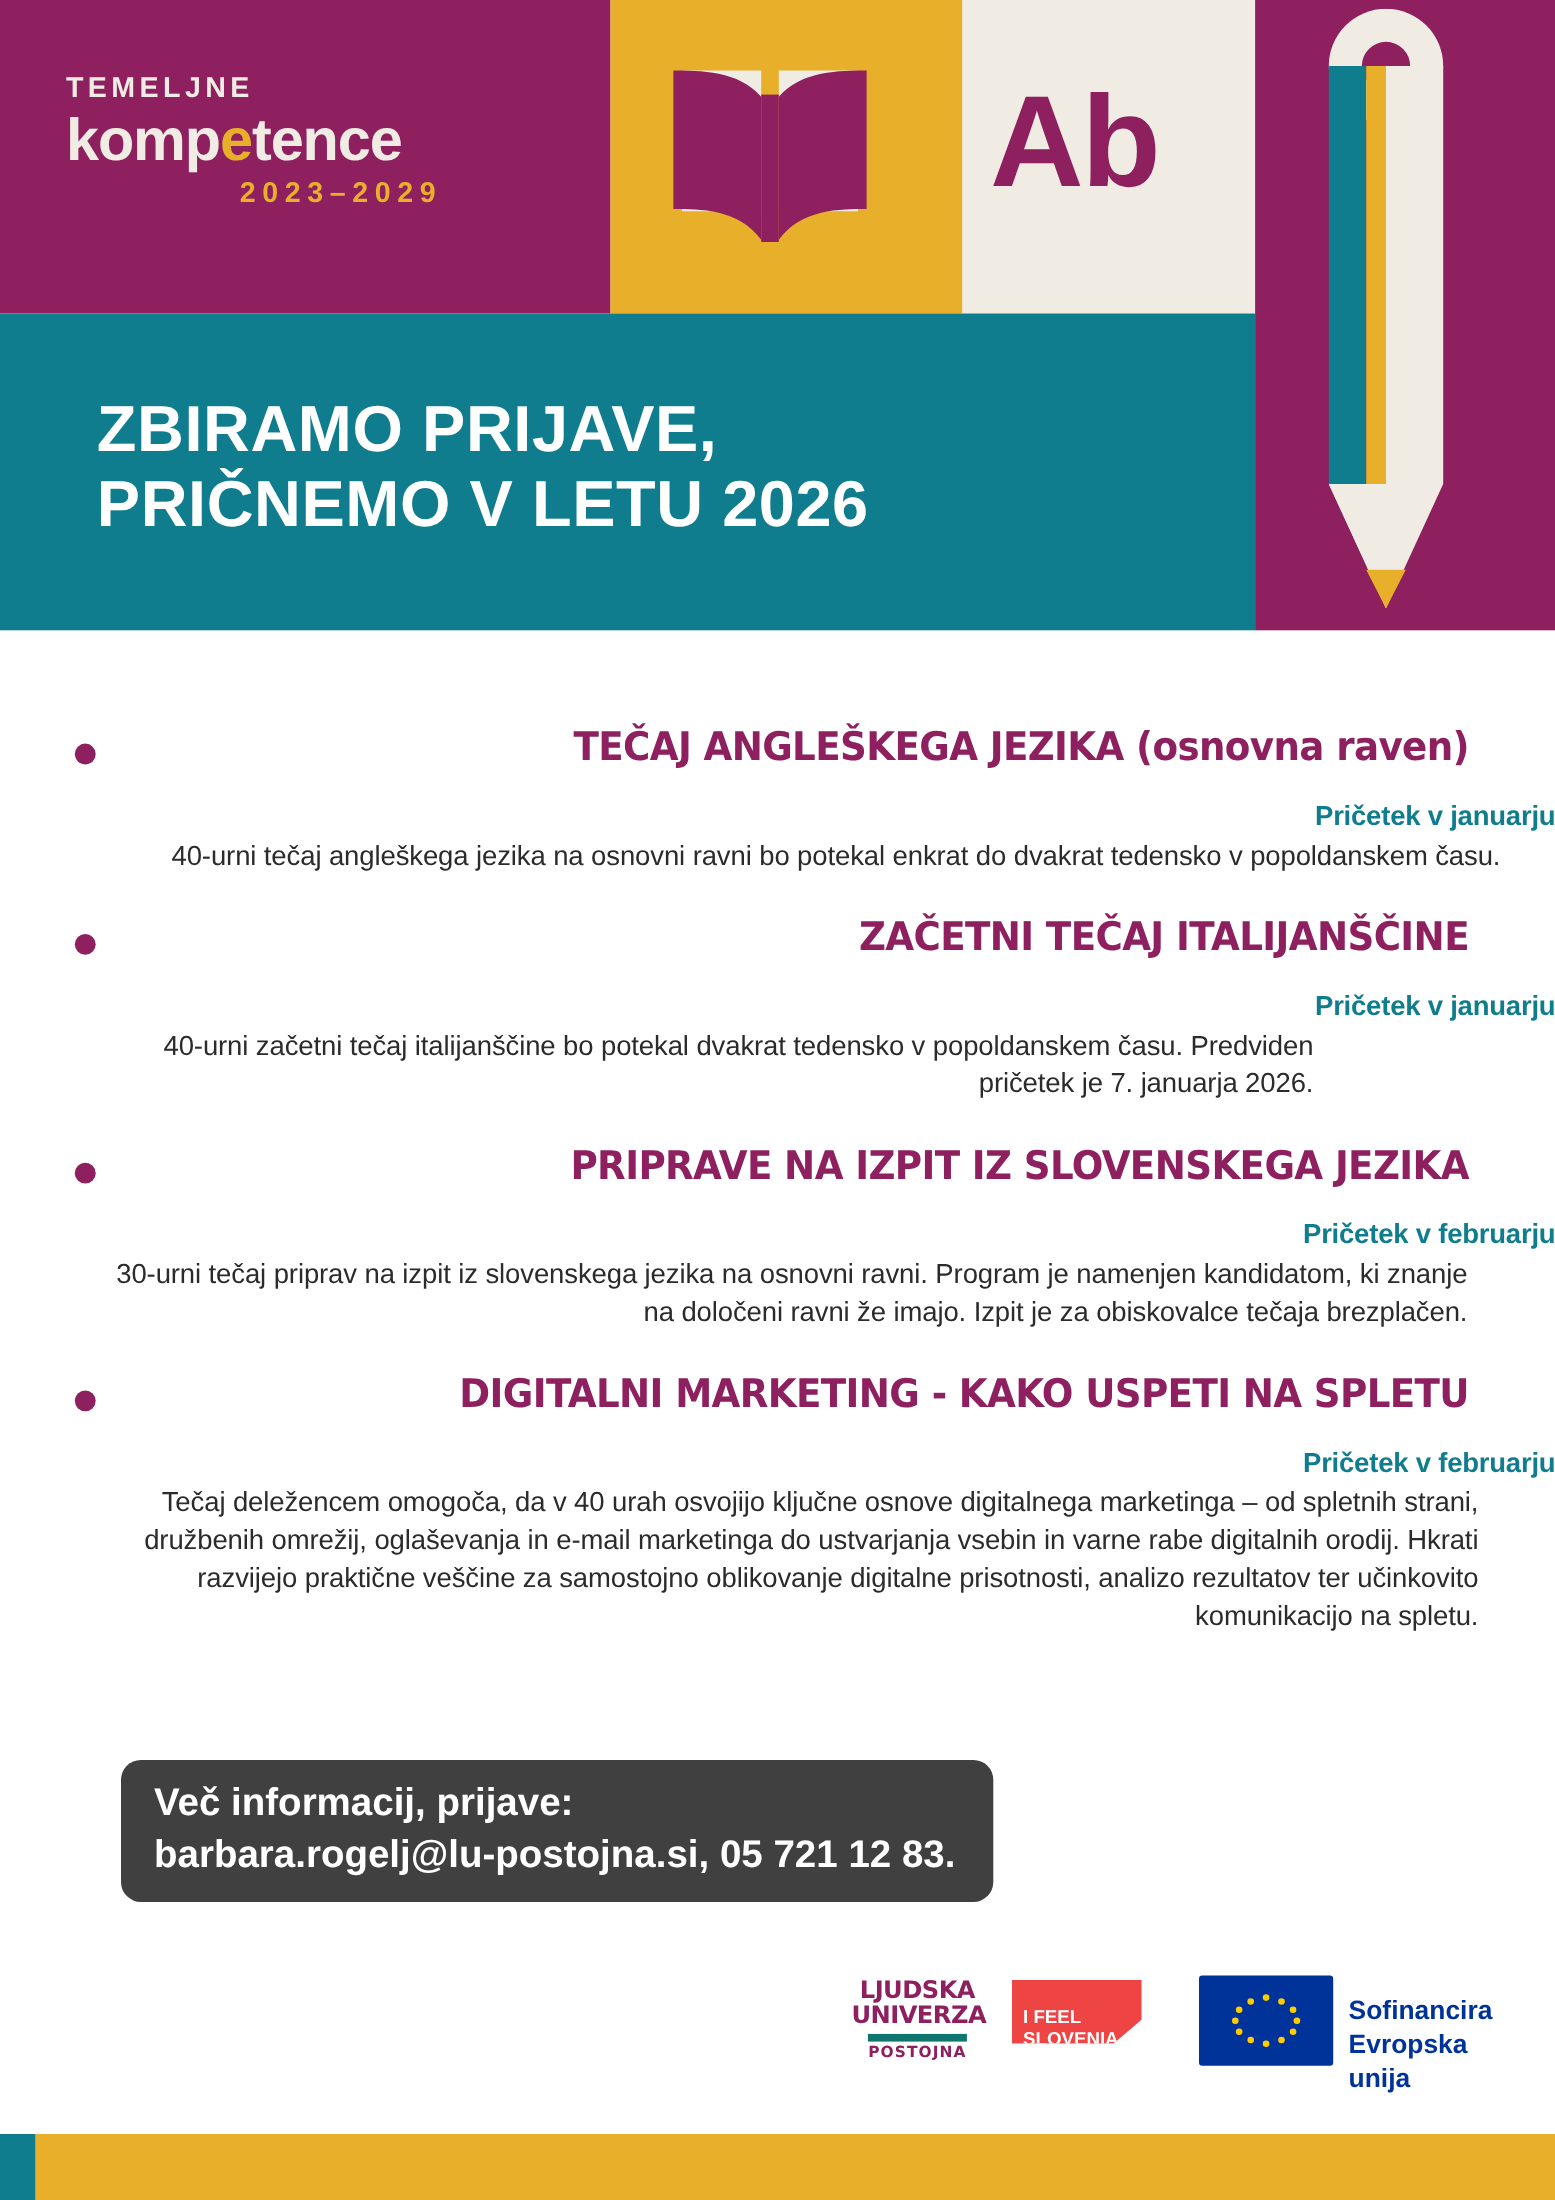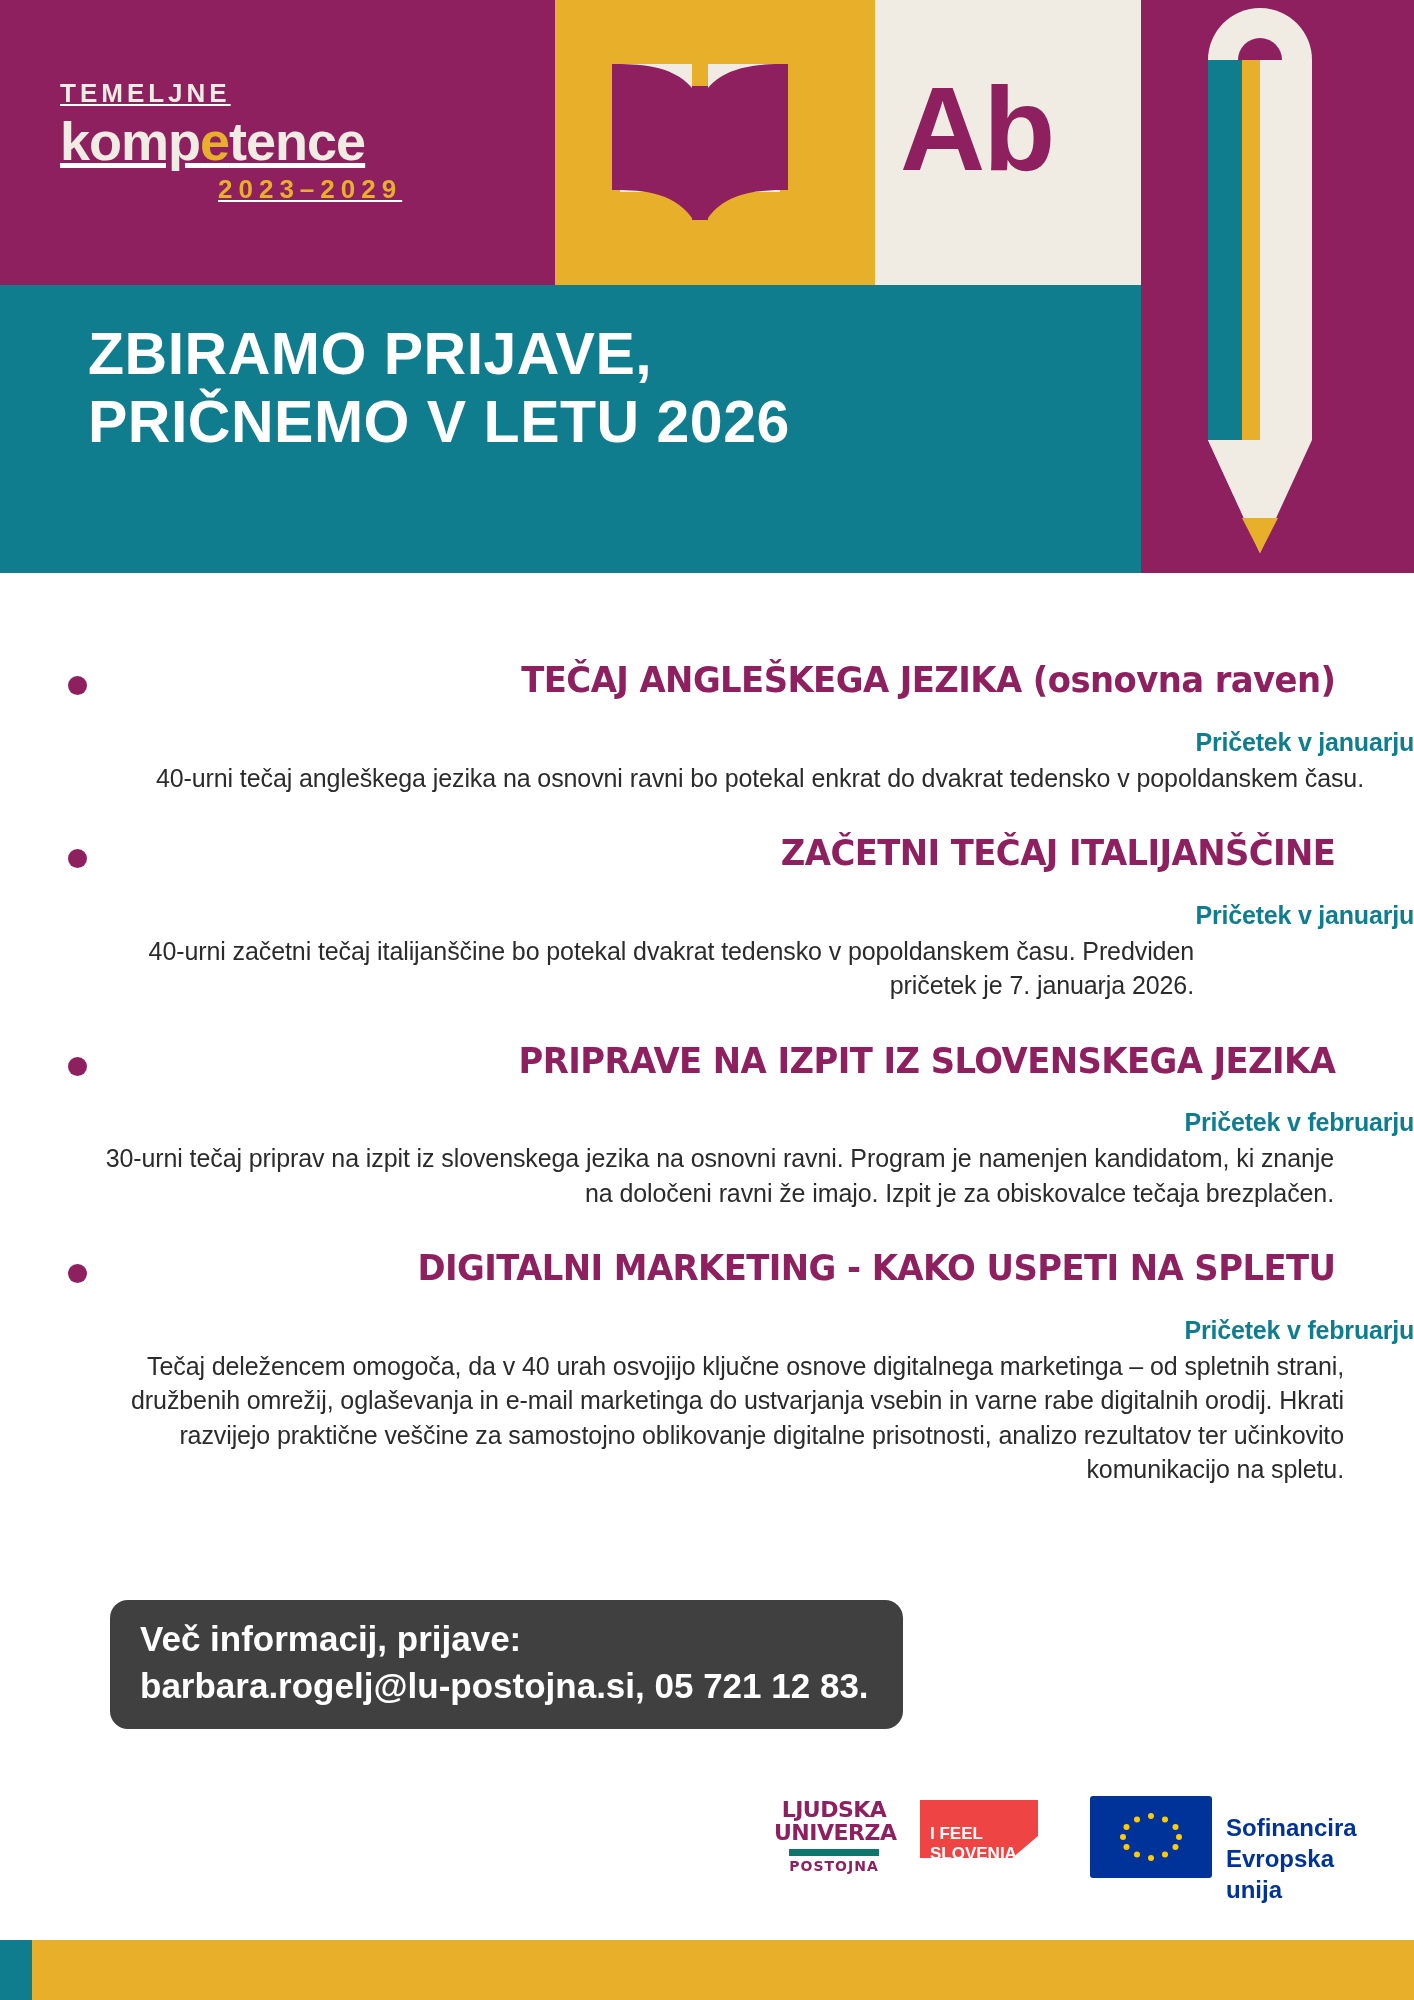--- a/index.html
+++ b/index.html
@@ -63,23 +63,22 @@
     position: absolute;
     left: 0; top: 285px;
     width: 1141px;
     height: 288px;
     background: #107d8e;
   }
 
   
   .logo {
     position: absolute;
-    left: 60px; top: 78px;
+    left: 60px; top: 64px;
     color: #ffffff;
-    text-decoration: underline;
   }
   .logo-line1 {
     font-size: 26px;
     font-weight: bold;
     letter-spacing: 4px;
     color: #f0ebe3;
   }
   .logo-line2 {
     font-size: 54px;
     font-weight: bold;
@@ -123,21 +122,21 @@
   .pencil {
     position: absolute;
     left: 1195px; top: 8px;
     width: 130px;
     height: 560px;
   }
 
   
   .headline {
     position: absolute;
-    left: 88px; top: 320px;
+    left: 88px; top: 356px;
     width: 1020px;
     color: #ffffff;
     font-size: 59px;
     font-weight: bold;
     line-height: 1.16;
     letter-spacing: 0.5px;
   }
 
   
   .content {

